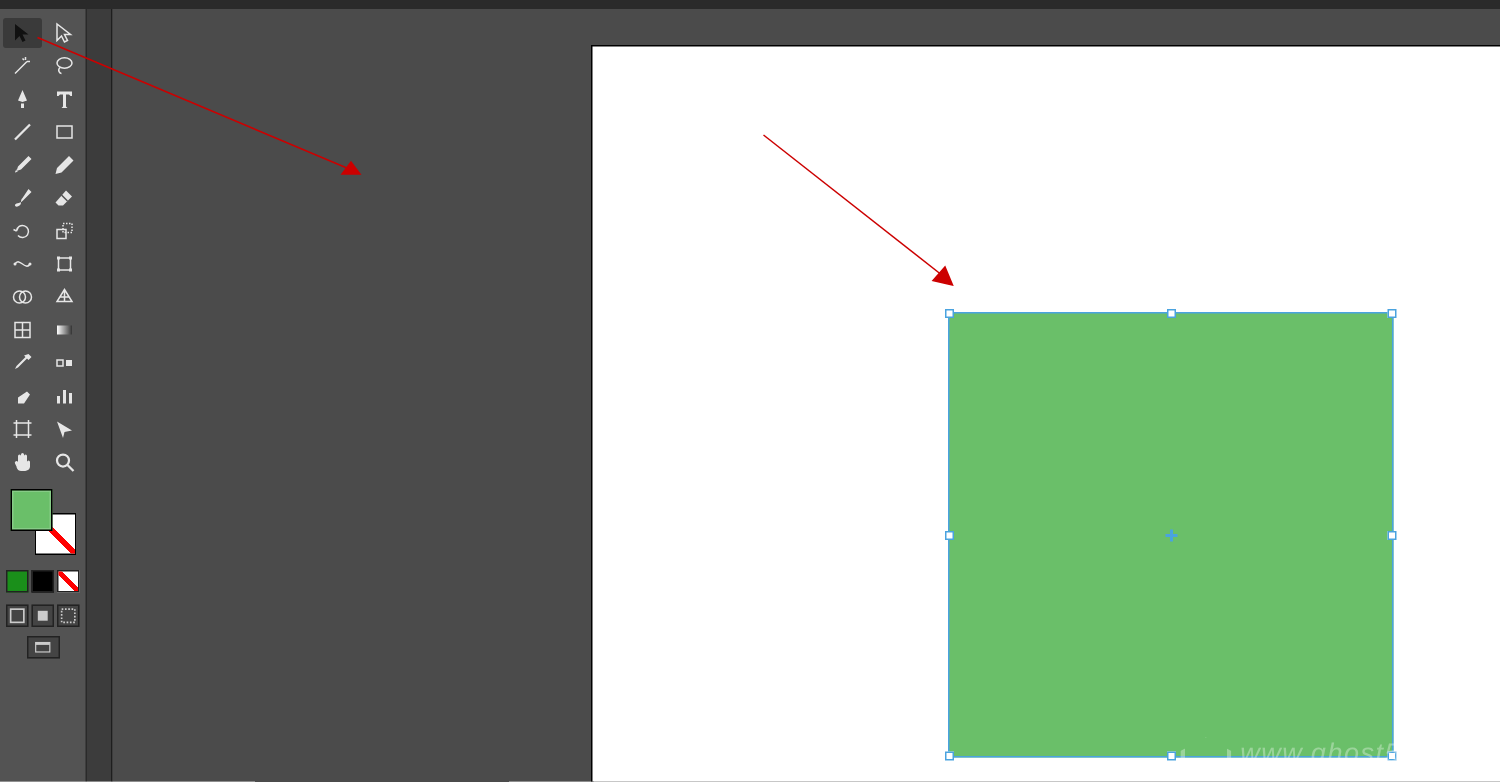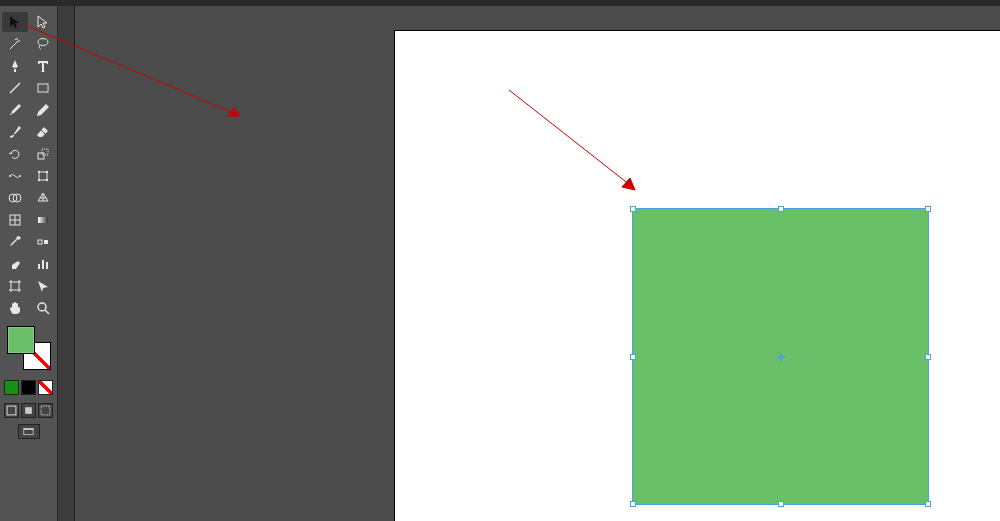--- a/index.html
+++ b/index.html
@@ -345,13 +345,14 @@
   <line x1="25" y1="25" x2="236" y2="114" stroke-width="1"></line>
   <polygon points="240,116 228,116 234,108"></polygon>
 </svg>
 <svg class="annotation-arrow" style="left:0;top:0;width:1000px;height:521px;position:absolute">
   <line x1="509" y1="90" x2="630" y2="185" stroke-width="1"></line>
   <polygon points="635,190 622,187 630,178"></polygon>
 </svg>
 
 <div class="watermark">
   <div class="logo"></div>
+  <span>www.ghost580.net</span>
 </div>
 
 </body></html>

